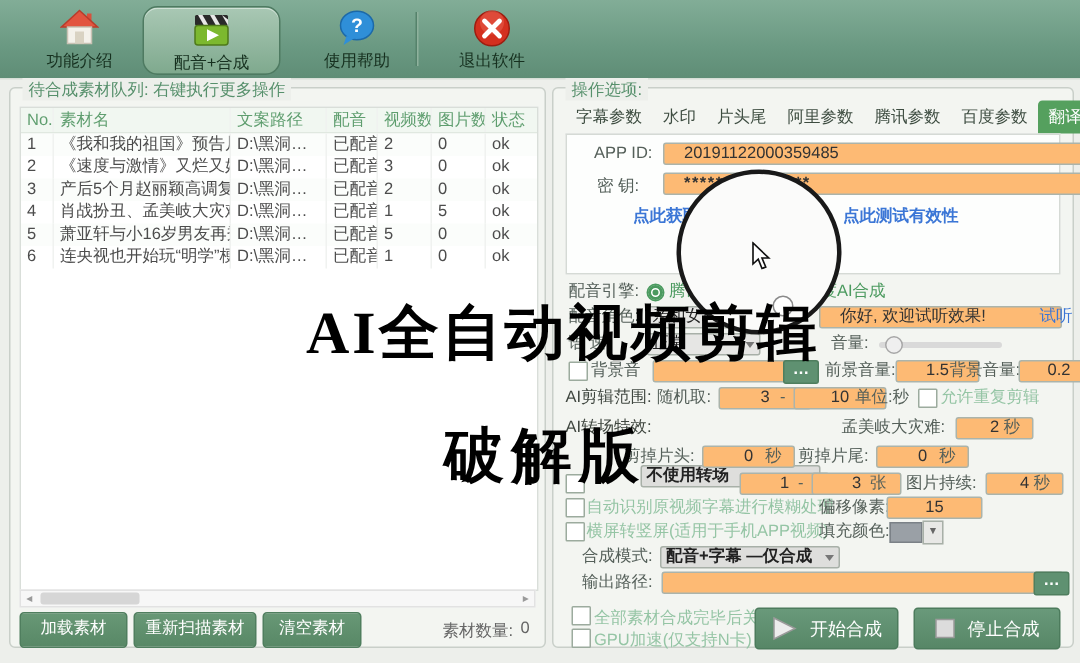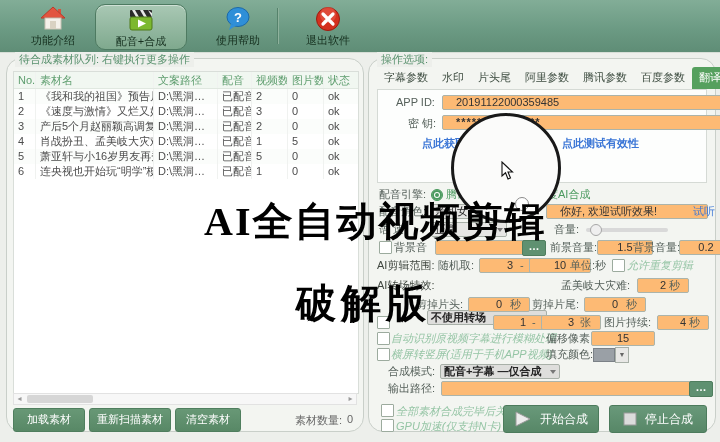--- a/index.html
+++ b/index.html
@@ -8,21 +8,21 @@
   
   .toolbar{position:absolute;left:0;top:0;width:720px;height:52px;
     background:linear-gradient(#82ad97,#6a9982 60%,#5f8d76);border-bottom:1px solid #d7ded7;}
   .tool-item{position:absolute;top:4px;width:70px;height:44px;text-align:center;cursor:pointer;}
   .tool-item .ticon{display:block;margin:2px auto 1px auto;width:26px;height:26px;}
   .tool-item .tlabel{display:block;font-size:11px;color:#16301f;}
   .tool-item.active{background:linear-gradient(#a9c8b4,#7fa98e);border:1px solid #4e7a61;border-radius:10px;
     box-shadow:inset 0 1px 0 rgba(255,255,255,.45);width:90px;}
   .tool-sep{position:absolute;left:277px;top:8px;width:1px;height:36px;background:#55826b;box-shadow:1px 0 0 #8fb29d;}
   
-  .panel{position:absolute;background:#f3f5f1;border:1px solid #c9cfc9;border-radius:15px;}
+  .panel{position:absolute;background:#f3f5f1;border:1px solid #c9cfc9;border-radius:4px;}
   .panel-title{position:absolute;top:-7px;left:8px;background:#edefeb;padding:0 4px;color:#57906c;font-size:11px;white-space:nowrap;}
   
   .tbl{position:absolute;left:6px;top:12px;width:344px;height:321px;background:#fff;border:1px solid #d9ded9;overflow:hidden;}
   .trow{display:flex;height:15px;line-height:15px;white-space:nowrap;}
   .thead{background:#f1f7f1;border-bottom:1px solid #e0e8e0;color:#5f9e6f;height:16px;line-height:16px;}
   .tc{overflow:hidden;padding-left:4px;border-right:1px solid #f0f2f0;box-sizing:border-box;flex:none;}
   .c0{width:22px;} .c1{width:118px;} .c2{width:64px;} .c3{width:34px;} .c4{width:36px;text-align:left;} .c5{width:36px;} .c6{width:34px;border-right:none;}
   .trow.data:nth-child(odd){background:#fbfdfb;}
   .trow.data{color:#4c4c4c;}
   .hscroll{position:absolute;left:6px;top:334px;width:344px;height:12px;background:#f7f7f7;border:1px solid #e2e2e2;box-sizing:border-box;}
@@ -34,21 +34,21 @@
   .bigbtn{position:absolute;height:26px;background:linear-gradient(#69997a,#578767);border:1px solid #4c7b5c;border-radius:3px;
     color:#fff;font-size:12px;display:flex;align-items:center;justify-content:center;gap:8px;cursor:pointer;}
   
   .tabbar{position:absolute;left:8px;top:8px;width:330px;height:22px;border-bottom:1px solid #cfd4cf;white-space:nowrap;}
   .tab{display:inline-block;padding:3px 7px 4px 7px;color:#3d4c40;cursor:pointer;font-size:11px;}
   .tab.active{background:#55a05e;color:#fff;border-radius:3px 3px 0 0;}
   .tabcontent{position:absolute;left:8px;top:30px;width:330px;height:94px;background:#fdfefd;border:1px solid #d5dad5;box-sizing:border-box;}
   .rrow{position:absolute;left:0;width:346px;height:16px;line-height:15px;white-space:nowrap;}
   .lbl{position:absolute;color:#55605a;}
   .dark{color:#3f463f;}
-  .lgreen{color:#95c5a5;font-style:italic;}
+  .lgreen{color:#95c5a5;}
   .inp{position:absolute;background:#fdba74;border:1px solid #abb4ab;border-radius:2px;height:13px;line-height:13px;font-size:11px;color:#333;padding:0 13px;box-sizing:content-box;overflow:hidden;}
   .num{text-align:center;}
   .drop{position:absolute;background:#e6e6e4;border:1px solid #a8b0a8;border-radius:2px;height:13px;line-height:13px;padding:0 3px;color:#222;overflow:hidden;}
   .drop.bold{font-weight:bold;background:#dededc;}
   .darr{position:absolute;right:3px;top:5px;width:0;height:0;border-left:3px solid transparent;border-right:3px solid transparent;border-top:4px solid #777;}
   .link{color:#3b76d6;cursor:pointer;}
   .blink{color:#3b76d6;font-weight:bold;cursor:pointer;}
   .cb{position:absolute;width:11px;height:11px;background:#fff;border:1px solid #9cab9e;border-radius:1px;top:1px;}
   .radio{position:absolute;width:10px;height:10px;border:1px solid #4b9a5f;border-radius:50%;top:2px;background:#fff;}
   .radio.sel{background:#4b9a5f;box-shadow:inset 0 0 0 2px #4b9a5f, inset 0 0 0 3px #fff;}
@@ -205,21 +205,21 @@
   </div>
 
   <div class="panel" style="left:368px;top:58px;width:346px;height:372px;">
     <span class="panel-title">操作选项:</span>
 
     <div class="tabbar" id="tabbar"><span class="tab">字幕参数</span><span class="tab">水印</span><span class="tab">片头尾</span><span class="tab">阿里参数</span><span class="tab">腾讯参数</span><span class="tab">百度参数</span><span class="tab active">翻译API</span></div>
 
     <div class="tabcontent">
       <span class="lbl" style="left:18px;top:6px;">APP ID:</span>
       <div class="inp" style="left:64px;top:5px;width:252px;">20191122000359485</div>
-      <span class="lbl" style="left:30px;top:26px;">密 钥:</span>
+      <span class="lbl" style="left:20px;top:26px;">密 钥:</span>
       <div class="inp" style="left:64px;top:25px;width:252px;font-weight:bold;letter-spacing:1px;">****************</div>
       <span class="blink" style="position:absolute;left:44px;top:46px;">点此获取APPID和密钥</span>
       <span class="blink" style="position:absolute;left:184px;top:46px;">点此测试有效性</span>
     </div>
 
     <div class="rrow" style="top:128px;">
       <span class="lbl" style="left:10px;">配音引擎:</span>
       <span class="radio sel" style="left:62px;"></span>
       <span class="lbl" style="left:77px;color:#4b9a5f;">腾讯AI合成</span>
       <span class="radio" style="left:152px;"></span>

